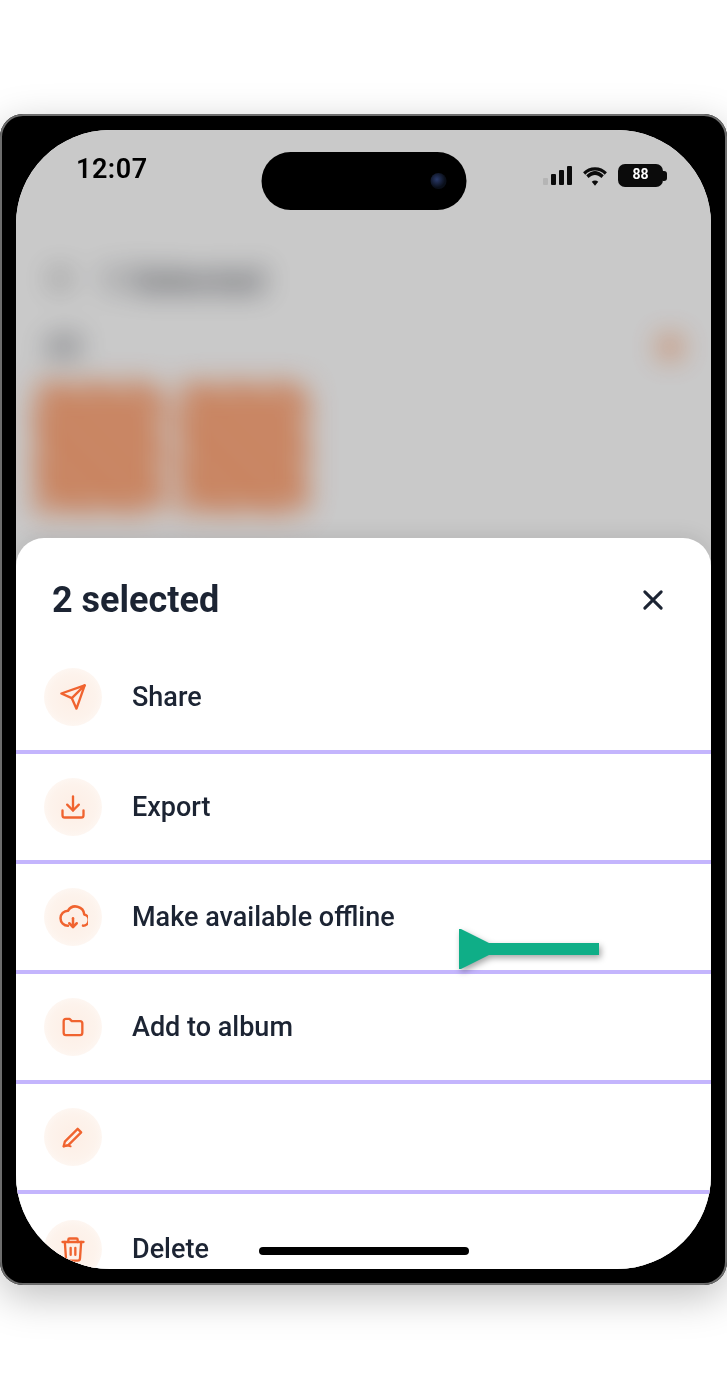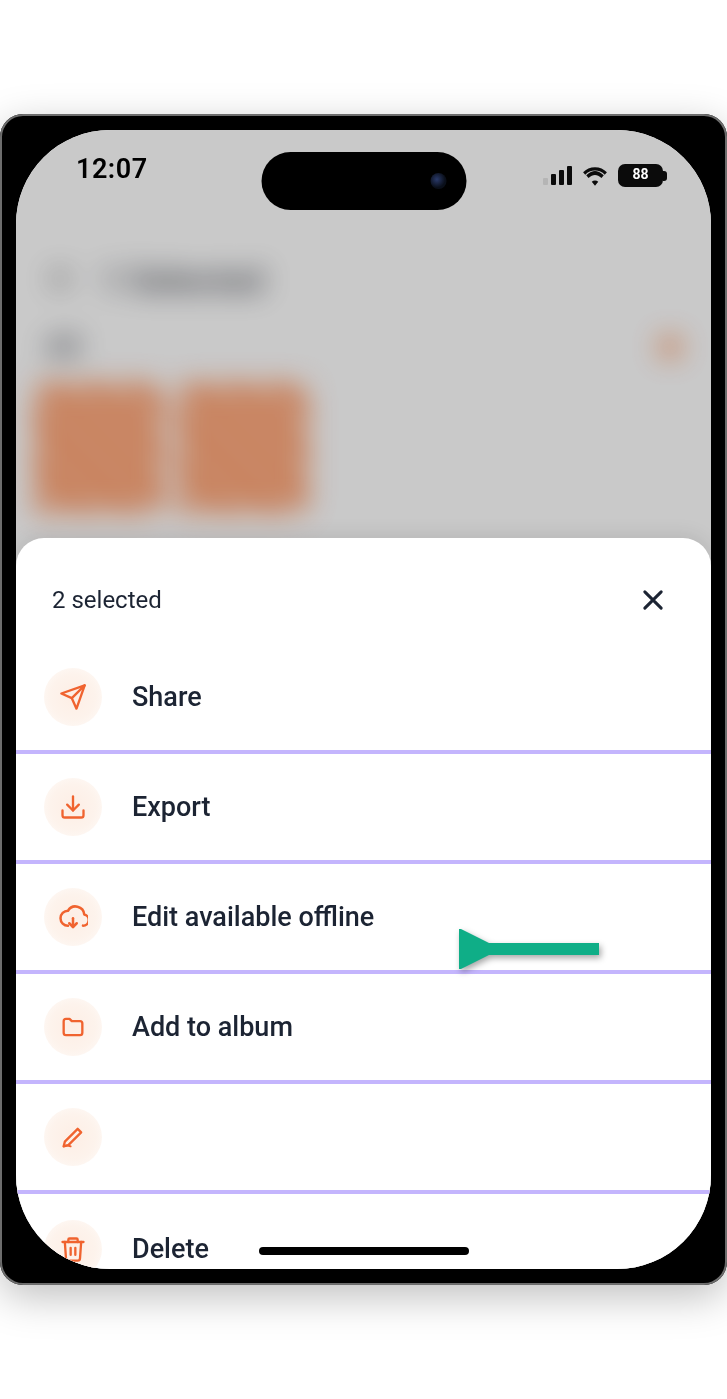--- a/index.html
+++ b/index.html
@@ -142,22 +142,22 @@
     border-top-right-radius: 28px;
     z-index:30;
     display:flex; flex-direction:column;
     box-shadow: 0 -2px 20px rgba(0,0,0,0.1);
   }
   .sheet-header {
     display:flex; align-items:center;
     padding: 40px 36px 22px 36px;
   }
   .sheet-title {
-    font-size: 24px;
-    font-weight: 400;
+    font-size: 36px;
+    font-weight: 700;
     color: #1c2433;
     flex:1;
   }
   .sheet-close {
     width:44px;height:44px; display:flex;align-items:center;justify-content:center;
     cursor:pointer;
   }
   .sheet-close svg { stroke:#1c2433; }
 
   .menu { flex:1; overflow:hidden; }
@@ -277,21 +277,21 @@
         </div>
 
         <div class="menu-item">
           <div class="menu-icon">
             <svg width="30" height="30" viewBox="0 0 24 24" fill="none" stroke-width="2" stroke-linecap="round" stroke-linejoin="round">
                 <path d="M8 19a6 6 0 0 1 0-12 7 7 0 0 1 13 3 4.5 4.5 0 0 1-1 8.9"></path>
                 <path d="M12 13v7"></path>
                 <path d="M9 17l3 3 3-3"></path>
               </svg>
           </div>
-          <div class="menu-label">Edit available offline</div>
+          <div class="menu-label">Make available offline</div>
         </div>
 
 
         <div class="menu-item">
           <div class="menu-icon">
             <svg width="28" height="28" viewBox="0 0 24 24" fill="none" stroke-width="2" stroke-linecap="round" stroke-linejoin="round">
                 <path d="M4 7a2 2 0 0 1 2-2h3l2 2h7a2 2 0 0 1 2 2v8a2 2 0 0 1-2 2H6a2 2 0 0 1-2-2V7z"></path>
               </svg>
           </div>
           <div class="menu-label">Add to album</div>

